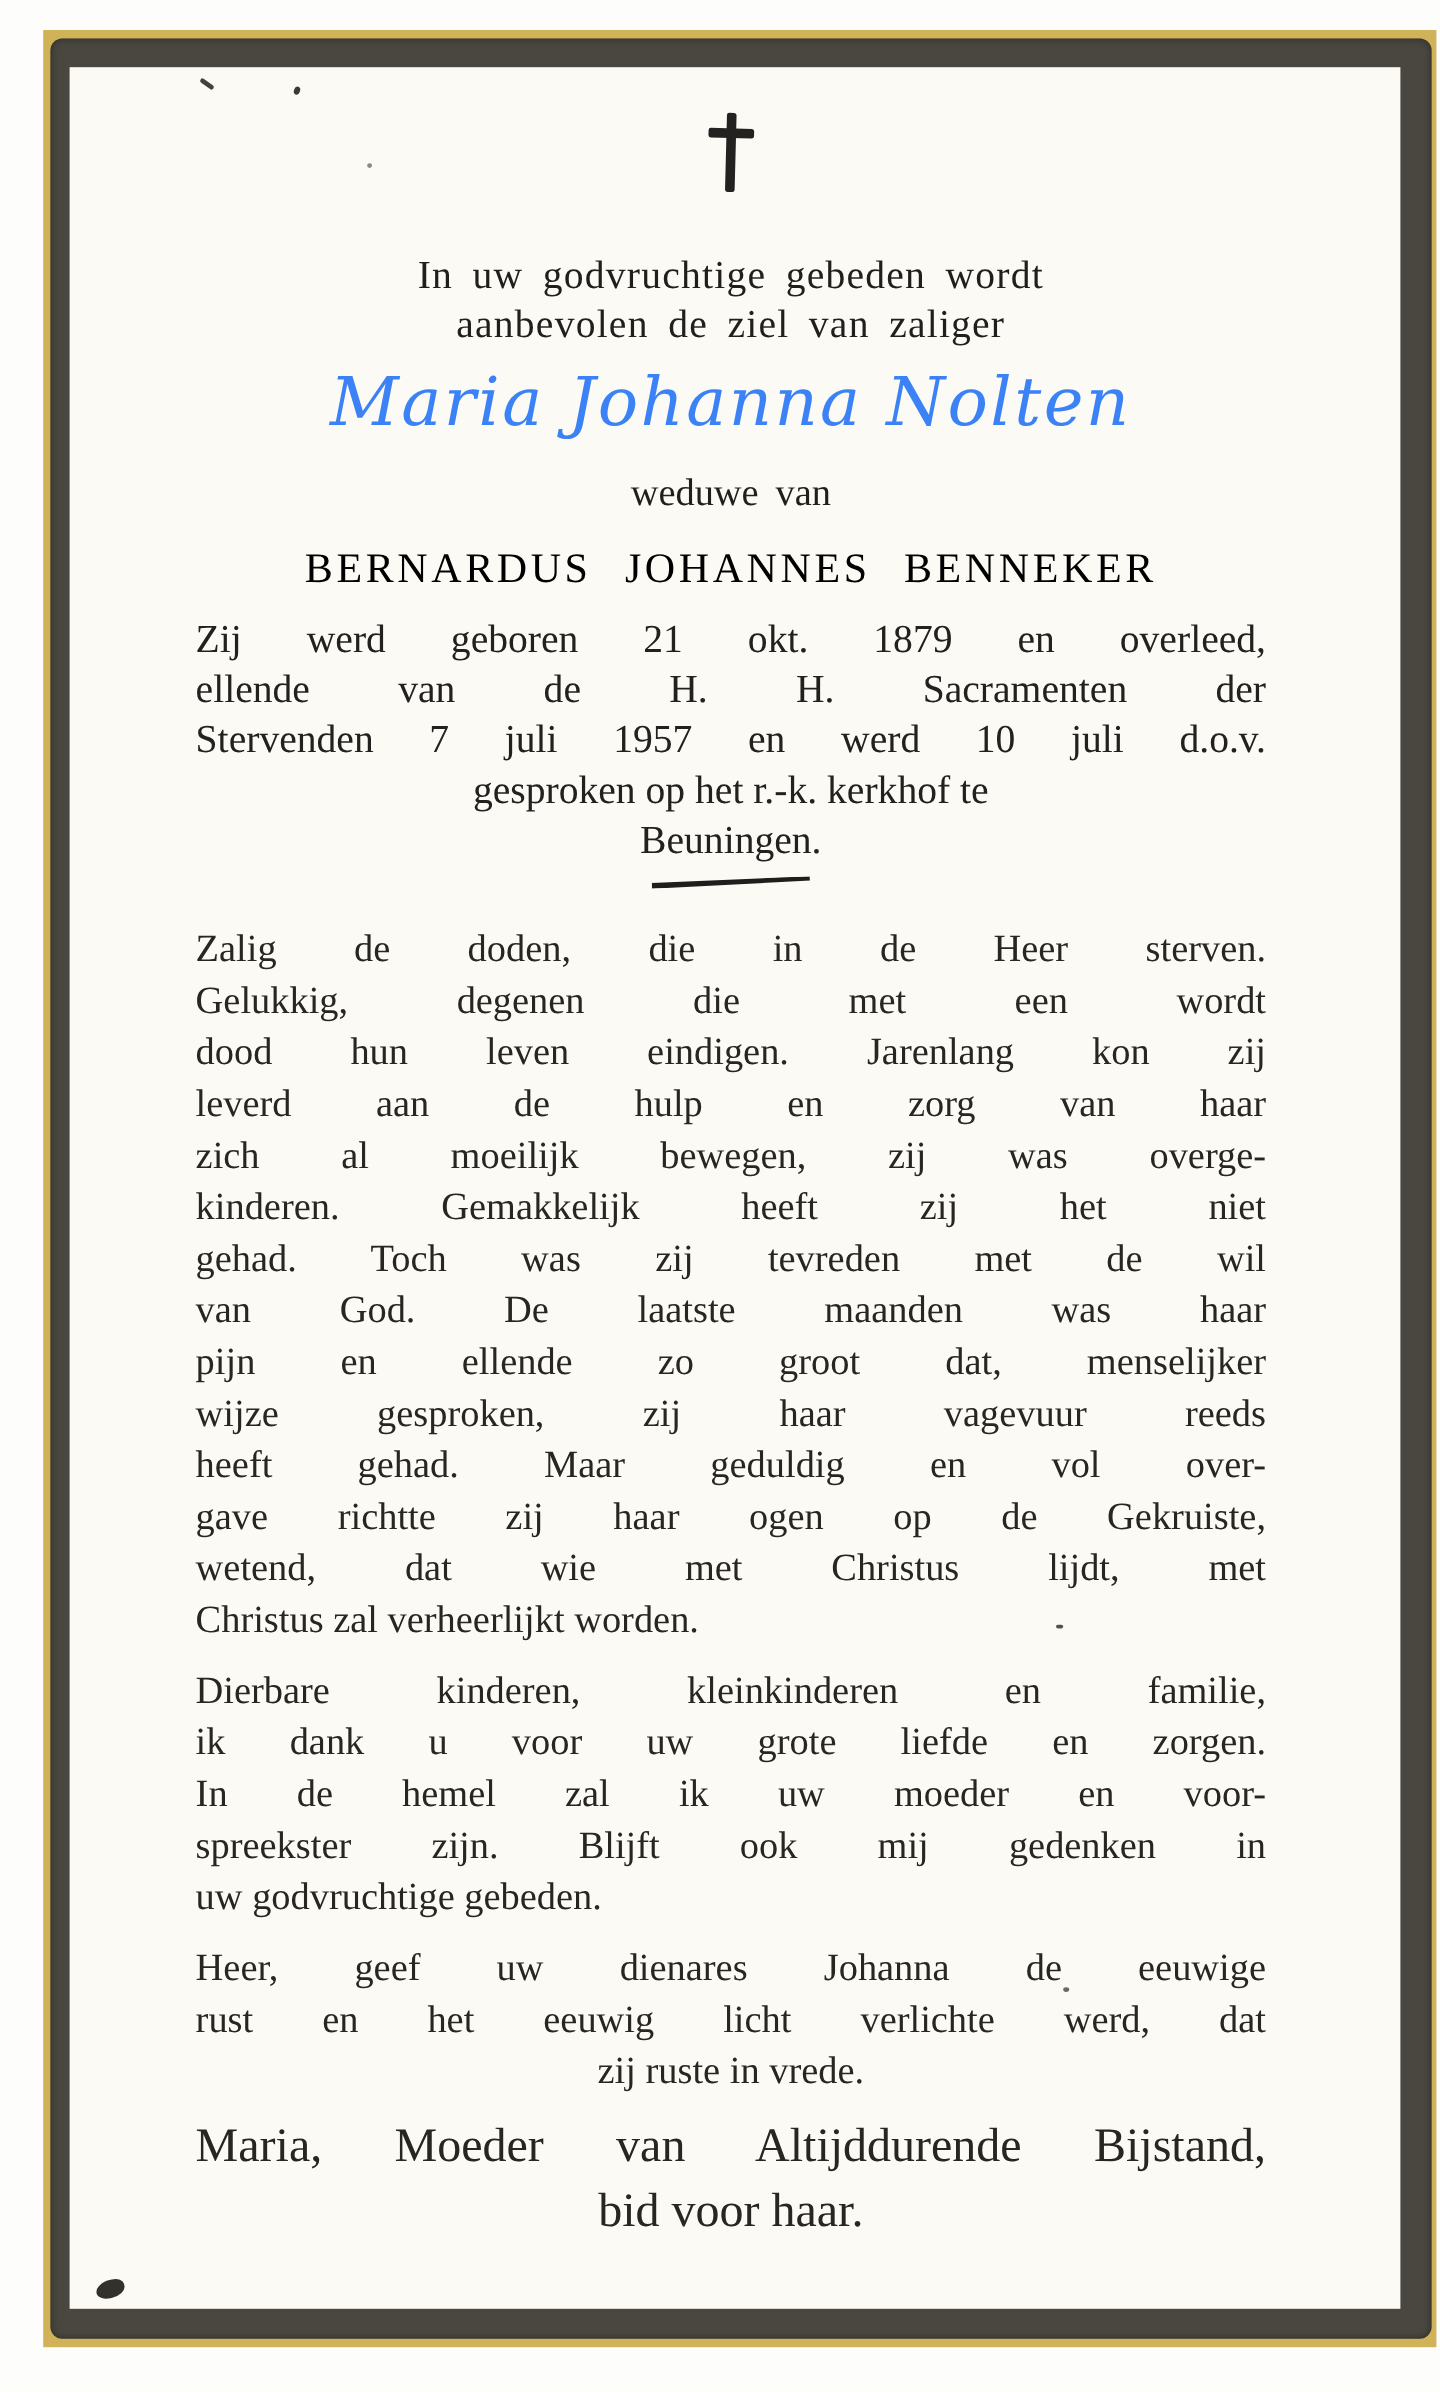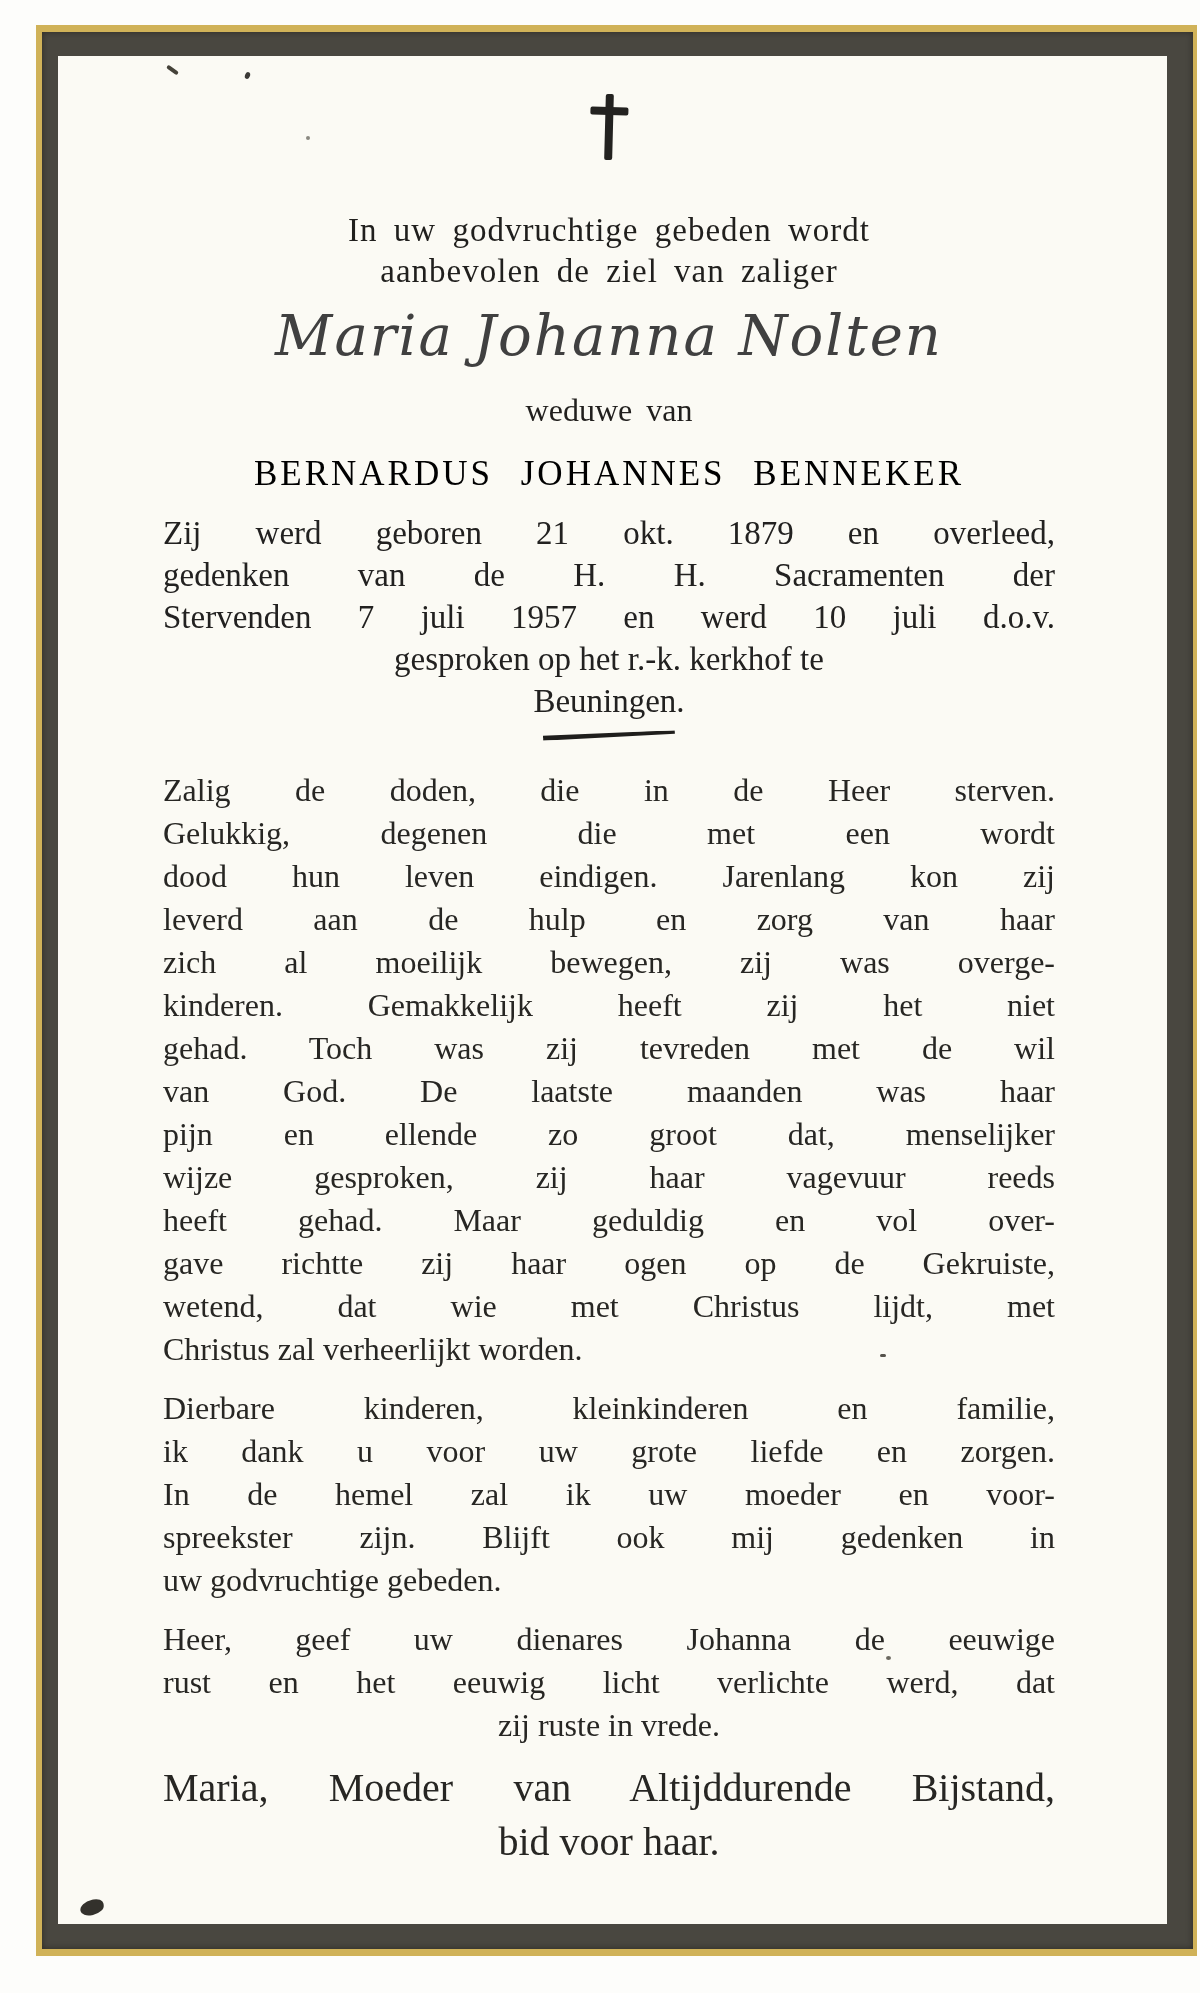--- a/index.html
+++ b/index.html
@@ -14,20 +14,21 @@
   
   .card-edge {
     position:absolute; left:36px; top:25px; right:3px; bottom:37px;
     background:#d0b258;
   }
   
   .frame {
     position:absolute; left:6px; top:7px; right:4px; bottom:7px;
     background:#494740;
     box-shadow: inset 0 0 6px rgba(20,18,12,.55);
+    border-radius: 10px;
   }
   
   .paper {
     position:absolute; left:16px; top:24px; right:26px; bottom:25px;
     background:#fbfaf4;
     color:#262522;
   }
   .content {
     position:relative;
     padding:0 112px 0 105px;
@@ -37,21 +38,21 @@
   .cross { position:relative; width:44px; height:66px; margin:38px auto 0; transform:rotate(1.5deg); }
   .cross .v { position:absolute; left:50%; margin-left:-4px; top:0; width:8px; height:66px; background:#232220; border-radius:2px; }
   .cross .h { position:absolute; left:3px; right:3px; top:13px; height:8px; background:#232220; border-radius:2px; }
 
   .invocation { margin-top:50px; text-align:center; font-size:33px; line-height:41px;
     letter-spacing:1px; word-spacing:7px; color:#201f1d; }
 
   .deceased-name {
     margin-top:8px; text-align:center;
     font-family:"DejaVu Serif", serif; font-style:italic;
-    font-size:56px; line-height:72px; letter-spacing:2px; color:#404040;
+    font-size:56px; line-height:72px; letter-spacing:2px; color:#3b82f6;
   }
   .relation { margin-top:20px; text-align:center; font-size:32px; line-height:36px; word-spacing:6px; color:#211f1d; }
   .spouse { margin-top:24px; text-align:center; font-size:35px; line-height:44px;
     letter-spacing:3px; word-spacing:16px; color:#000000; }
 
   .life-record { margin-top:16px; font-size:33px; line-height:42px; color:#222120; }
 
   .divider {
     width:132px; height:7px; margin:10px auto 0; background:#1f1e1c;
     transform:rotate(-1.5deg);
@@ -105,21 +106,21 @@
           </div>
 
           <div class="deceased-name">Maria Johanna Nolten</div>
 
           <div class="relation">weduwe van</div>
 
           <div class="spouse">BERNARDUS JOHANNES BENNEKER</div>
 
           <div class="life-record">
               <div class="line justify">Zij werd geboren 21 okt. 1879 en overleed,</div>
-              <div class="line justify">gedenken van de H. H. Sacramenten der</div>
+              <div class="line justify">ellende van de H. H. Sacramenten der</div>
               <div class="line justify">Stervenden 7 juli 1957 en werd 10 juli d.o.v.</div>
               <div class="line center">gesproken op het r.-k. kerkhof te</div>
               <div class="line center">Beuningen.</div>
             </div>
 
           <div class="divider"></div>
 
           <div class="para para-1">
               <div class="line justify">Zalig de doden, die in de Heer sterven.</div>
               <div class="line justify">Gelukkig, degenen die met een wordt</div>

